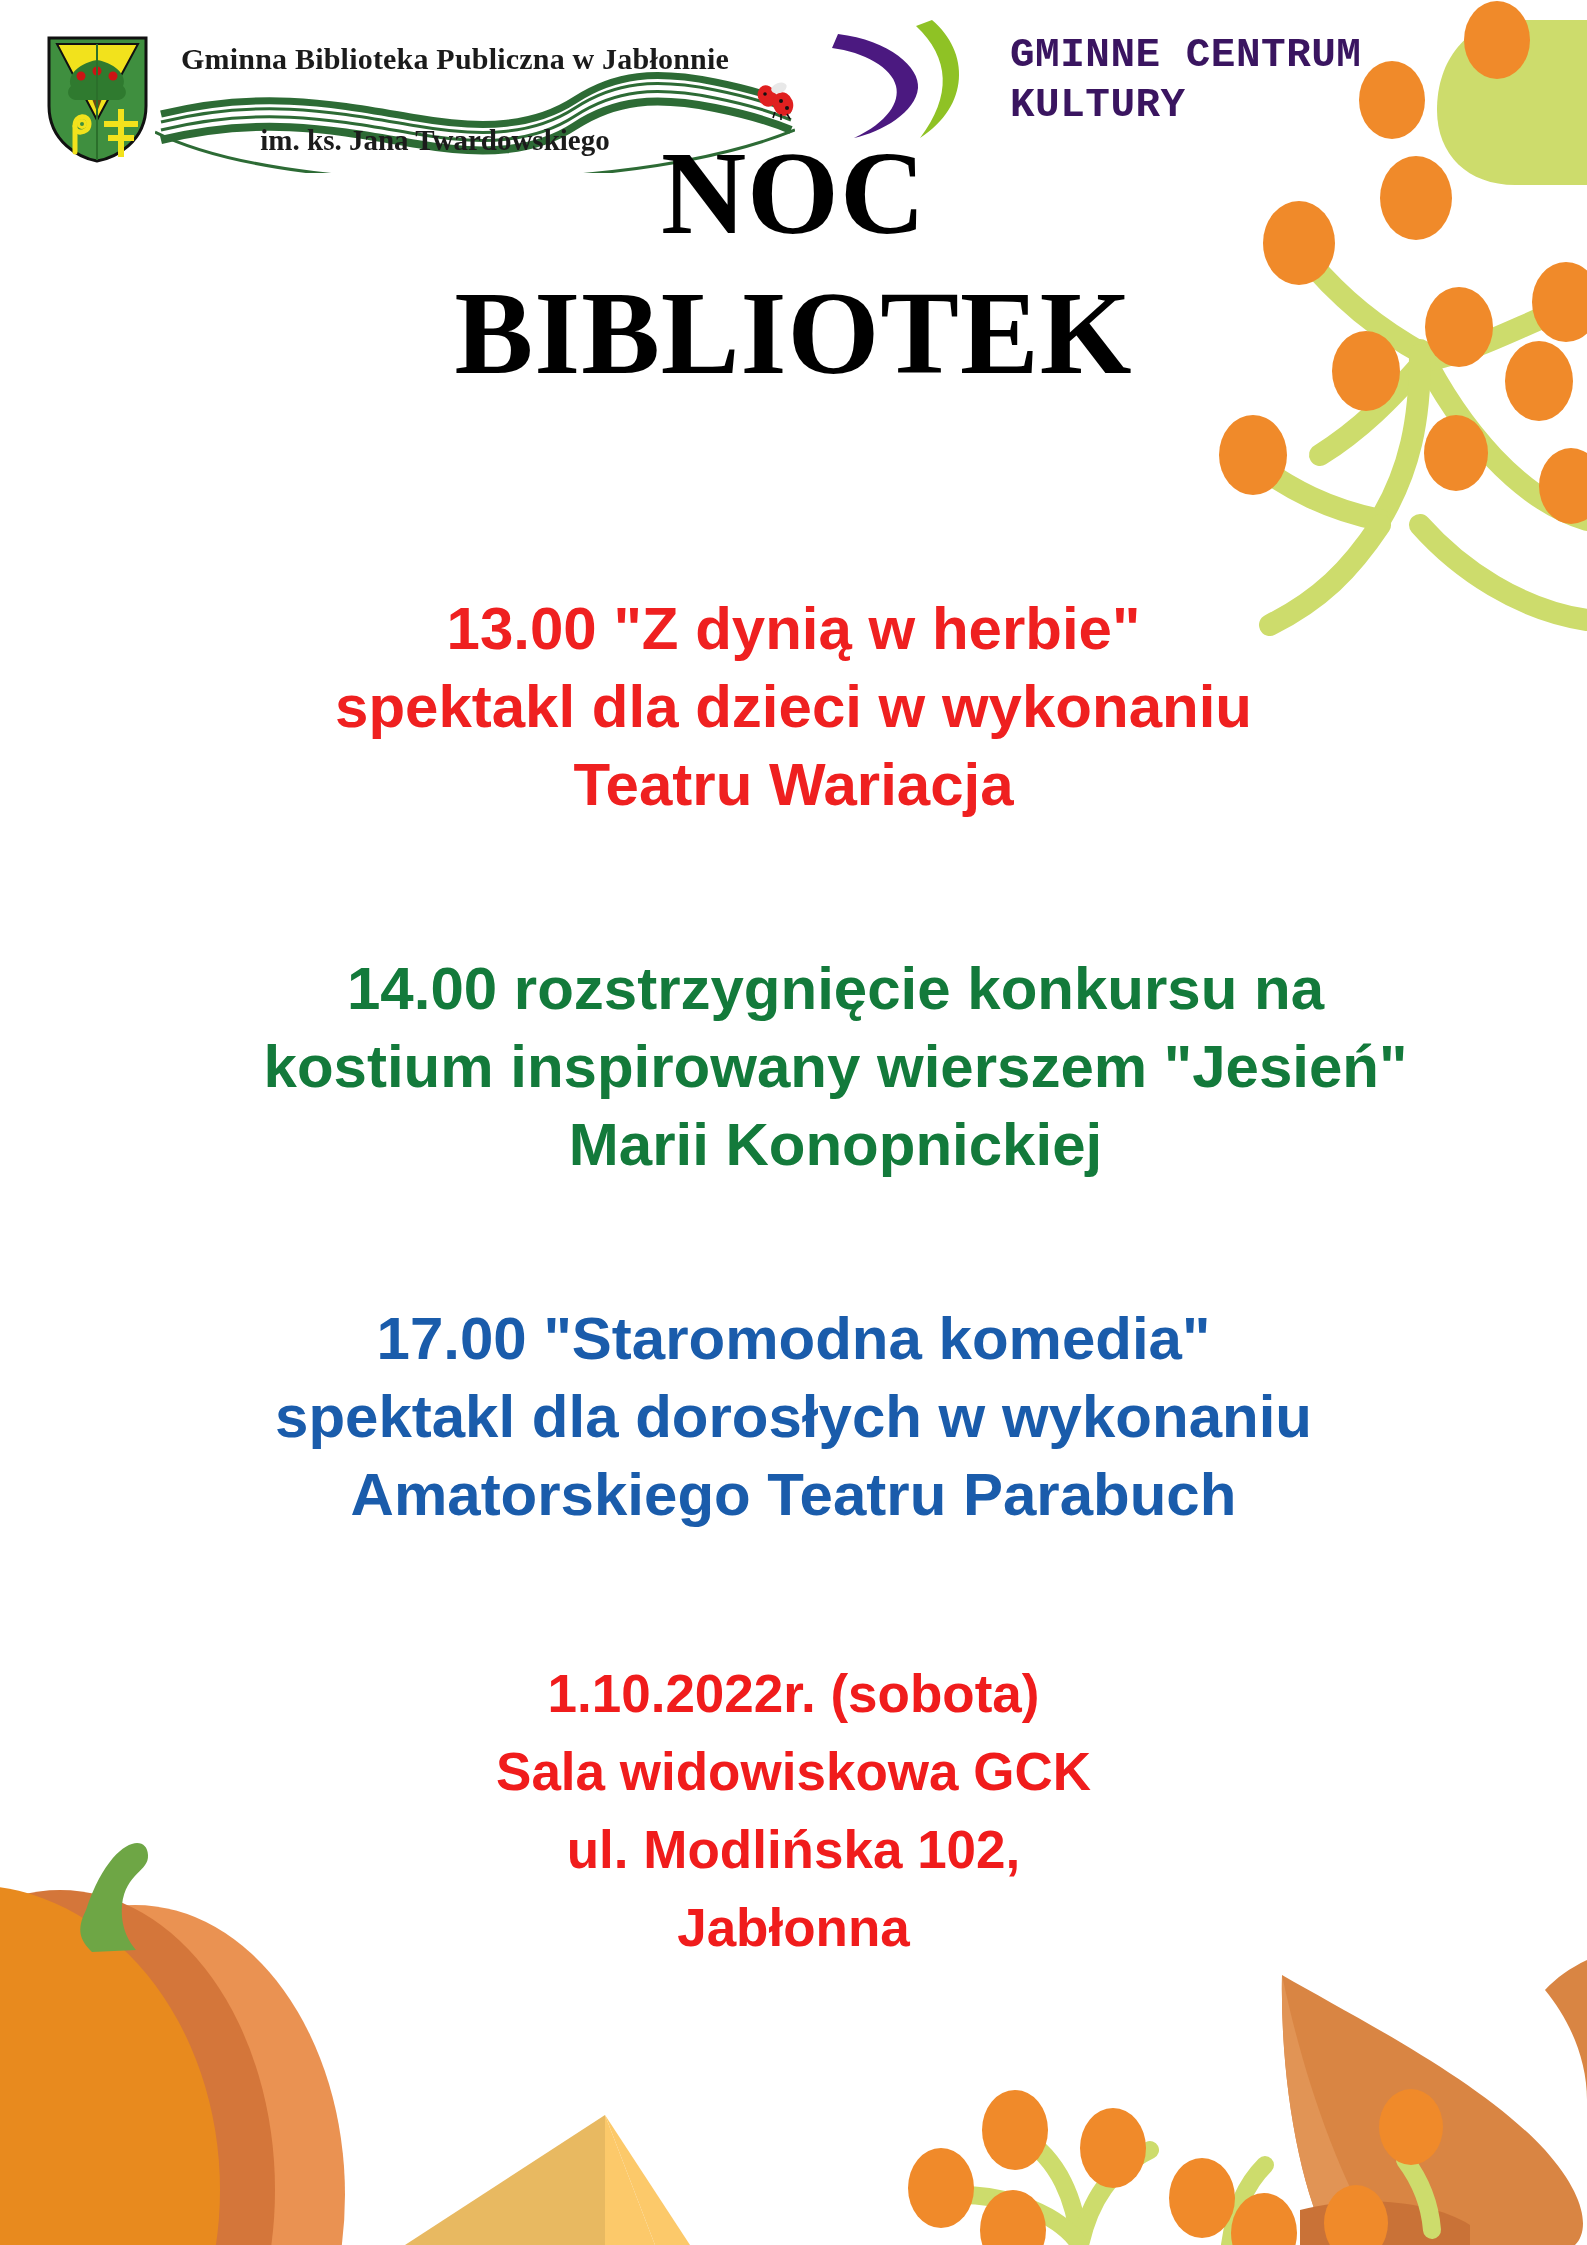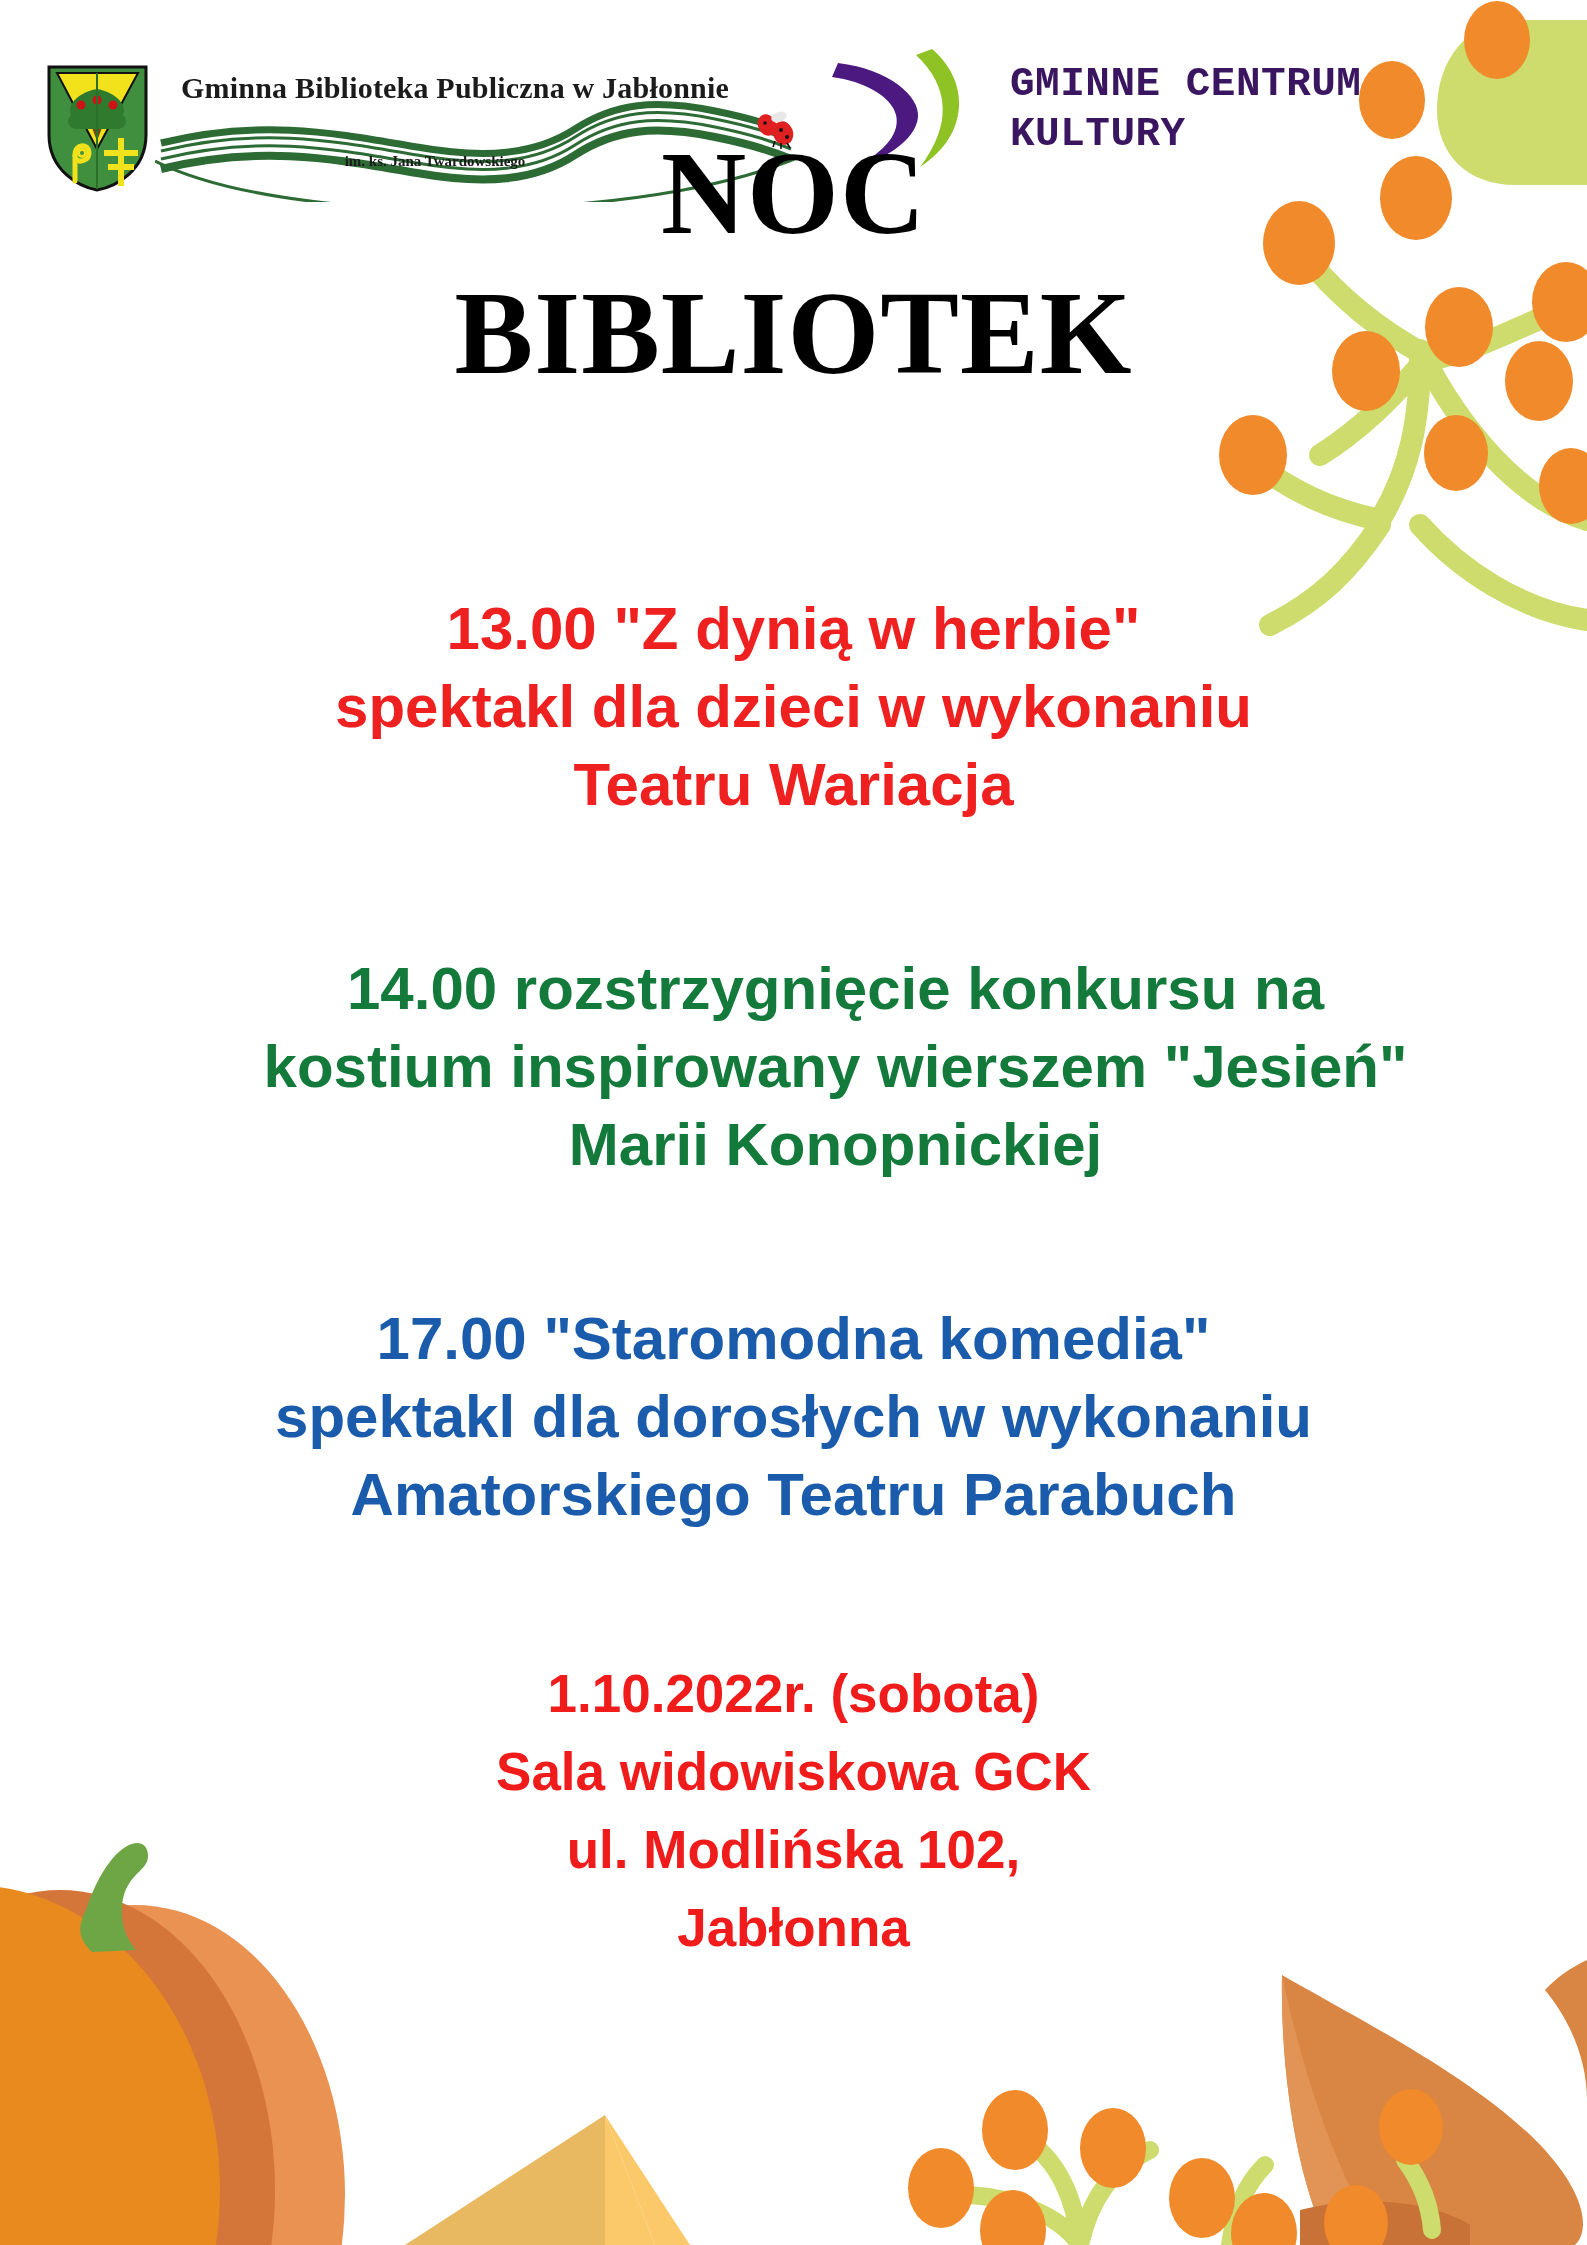--- a/index.html
+++ b/index.html
@@ -25,21 +25,20 @@
   }
   #deco-bg { left:0; top:0; width:1587px; height:2245px; }
 
   
   #logo-row {
     position: absolute;
     left: 0;
     top: 0;
     width: 1587px;
     height: 175px;
-    margin-top: 29px;
   }
   #gbp-logo {
     position: absolute;
     left: 45px;
     top: 16px;
     width: 730px;
     height: 150px;
   }
   #gbp-crest {
     position: absolute;
@@ -62,21 +61,21 @@
     white-space: nowrap;
   }
   #gbp-sub {
     position: absolute;
     left: 110px;
     top: 108px;
     width: 560px;
     text-align: center;
     font-family: "Liberation Serif", serif;
     font-weight: bold;
-    font-size: 15px;
+    font-size: 29px;
     color: #1b1b1b;
     white-space: nowrap;
   }
   #gbp-waves {
     position: absolute;
     left: 110px;
     top: 52px;
     width: 640px;
     height: 105px;
   }

